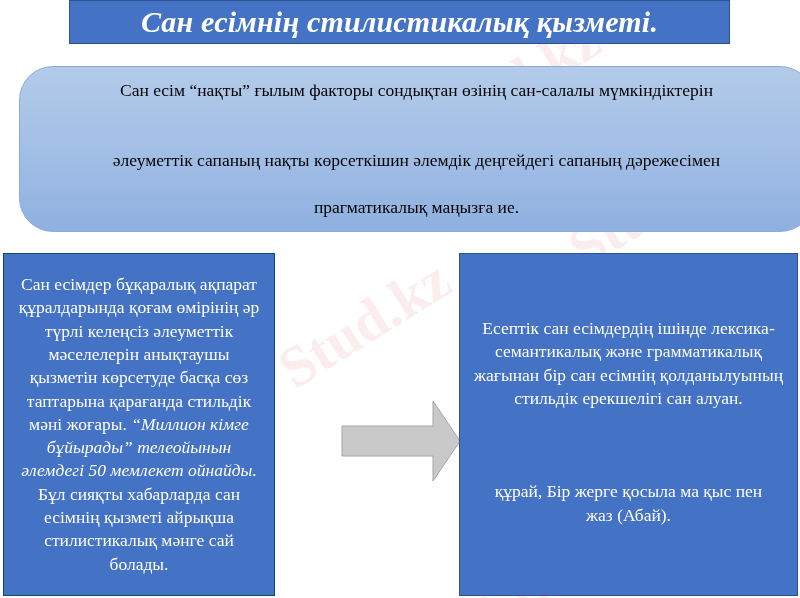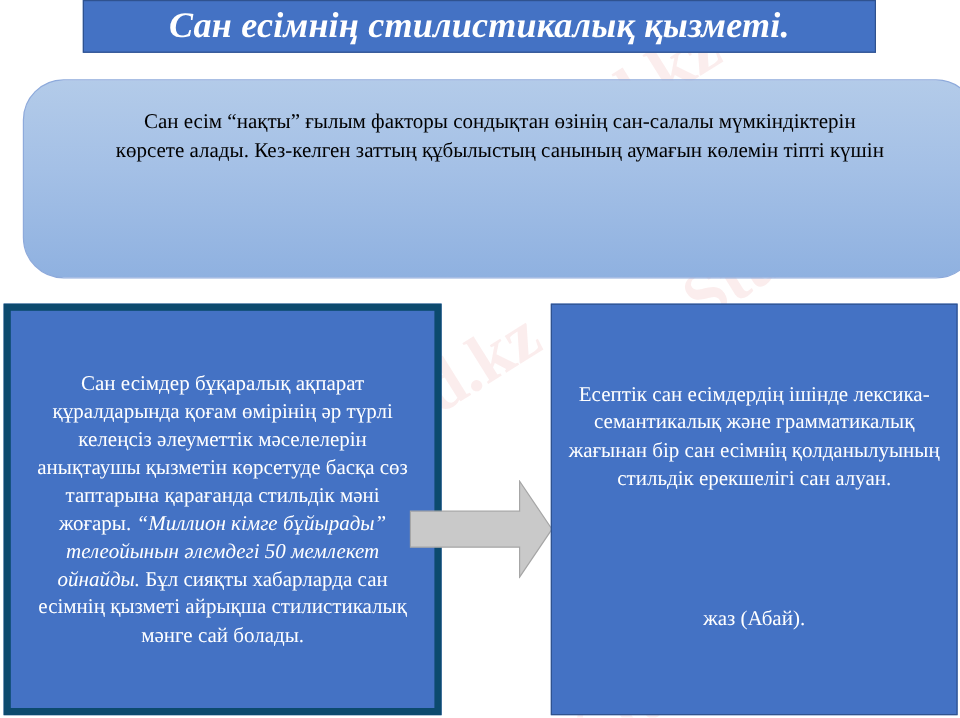--- a/index.html
+++ b/index.html
@@ -56,24 +56,24 @@
     .intro-text {
       color: #000000;
       font-size: 17.5px;
       line-height: 23.5px;
       text-align: center;
     }
     .left-box {
       position: absolute;
       left: 3px;
       top: 253px;
-      width: 365px;
+      width: 272px;
       height: 343px;
       background: #4472c4;
-      border: 6px solid #0c4a6e;
+      border: 1px solid #0c4a6e;
       box-sizing: border-box;
       display: flex;
       align-items: center;
       justify-content: center;
       padding: 0 14px;
     }
     .right-box {
       position: absolute;
       left: 459px;
       top: 253px;
@@ -125,24 +125,25 @@
   <div class="watermark" style="left:460px; top:380px;">Stud.kz</div>
   <div class="watermark" style="left:470px; top:530px;">Stud.kz</div>
 
   <div class="title-bar">
     <span class="title-text">Сан есімнің стилистикалық қызметі.</span>
   </div>
 
   <div class="intro-box">
     <div class="intro-text">
       <span>Сан есім “нақты” ғылым факторы сондықтан өзінің сан-салалы мүмкіндіктерін</span><br>
-      <span>көрсете алады. Кез-келген заттың құбылыстың санының аумағын көлемін тіпті күшін</span><br>
       <br>
       <br>
+      <span>әлеуметтік сапаның нақты көрсеткішин әлемдік деңгейдегі сапаның дәрежесімен</span><br>
       <br>
+      <span>прагматикалық маңызға ие.</span>
     </div>
   </div>
 
   <div class="left-box">
     <div class="box-text">
       <span>Сан есімдер бұқаралық ақпарат құралдарында қоғам өмірінің әр түрлі келеңсіз әлеуметтік мәселелерін анықтаушы қызметін көрсетуде басқа сөз таптарына қарағанда стильдік мәні жоғары.</span>
       <em>“Миллион кімге бұйырады” телеойынын әлемдегі 50 мемлекет ойнайды.</em>
       <span>Бұл сияқты хабарларда сан есімнің қызметі айрықша стилистикалық мәнге сай болады.</span>
     </div>
   </div>
@@ -150,18 +151,18 @@
   <svg class="arrow" viewBox="0 0 120 82">
     <polygon points="1,26 92,26 92,1 119,41 92,81 92,56 1,56" fill="#c9c9c9" stroke="#a6a6a6" stroke-width="1"></polygon>
   </svg>
 
   <div class="right-box">
     <div class="box-text">
       <span>Есептік сан есімдердің ішінде лексика-семантикалық және грамматикалық жағынан бір сан есімнің қолданылуының стильдік ерекшелігі сан алуан.</span><br>
       <br>
       <br>
       <br>
-      <br>
+      <span>құрай, Бір жерге қосыла ма қыс пен</span><br>
       <span>жаз (Абай).</span>
     </div>
   </div>
 
 </div>
 
 </body></html>

